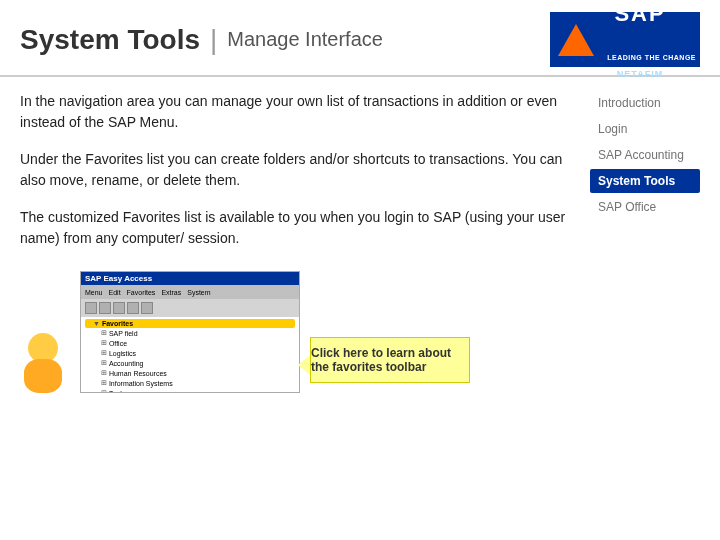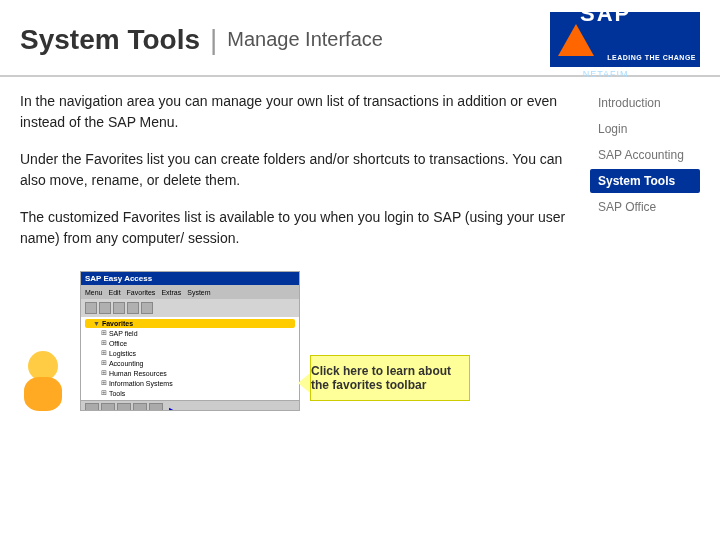--- a/index.html
+++ b/index.html
@@ -35,34 +35,35 @@
       font-weight: normal;
     }
     .header-logo {
       margin-left: auto;
       width: 150px;
       height: 55px;
       background: #003399;
       position: relative;
       display: flex;
       align-items: center;
+      justify-content: center;
     }
     .logo-sap {
       color: white;
       font-size: 22px;
       font-weight: bold;
       letter-spacing: 2px;
     }
     .logo-netafim {
       position: absolute;
       top: 5px;
       right: 6px;
       color: #aaddff;
       font-size: 8px;
-      font-weight: normal;
+      font-weight: bold;
       letter-spacing: 1px;
       margin-top: 42px;
     }
     .logo-tagline {
       position: absolute;
       bottom: 6px;
       right: 4px;
       color: #ffffff;
       font-size: 7px;
       font-weight: bold;
@@ -136,21 +137,21 @@
     }
     .nav-item.active {
       background: #003399;
       color: #ffffff;
       font-weight: bold;
     }
 
     
     .sap-screenshot {
       width: 220px;
-      height: 140px;
+      height: 122px;
       border: 1px solid #aaaaaa;
       background: #f0abfc;
       flex-shrink: 0;
       position: relative;
       overflow: hidden;
     }
     
     .sap-menu-bar {
       background: #c0c0c0;
       height: 14px;

